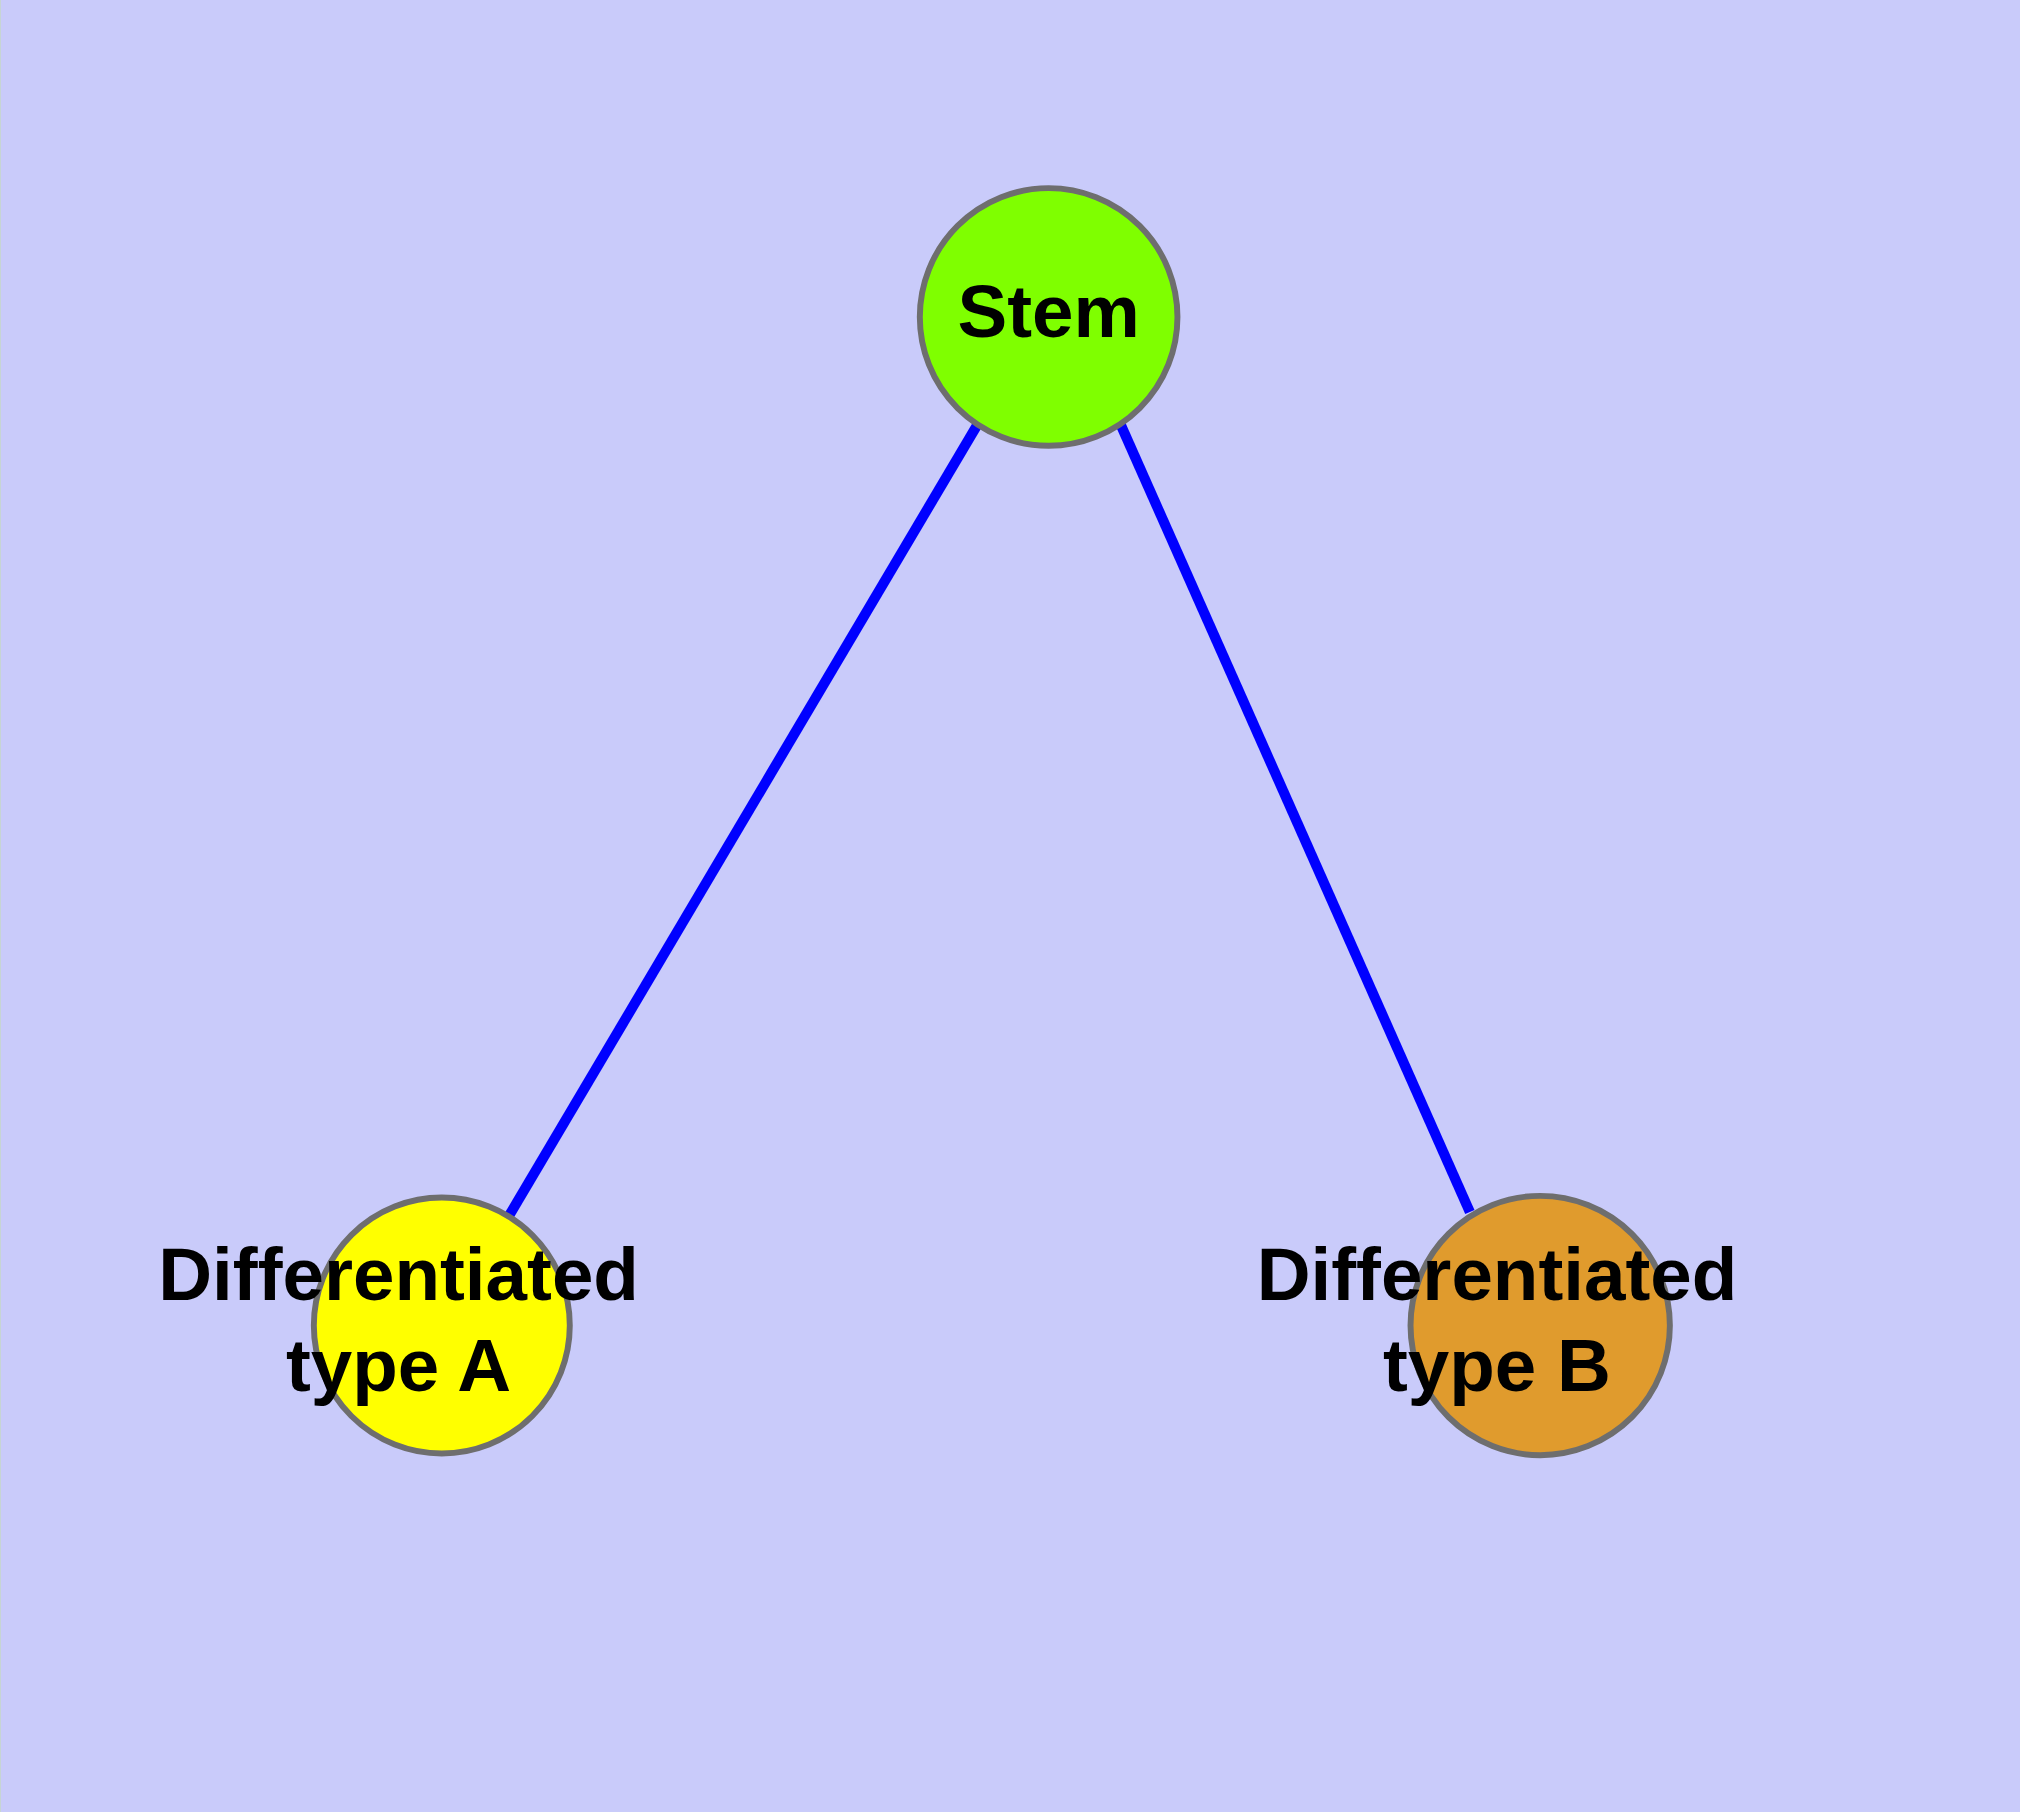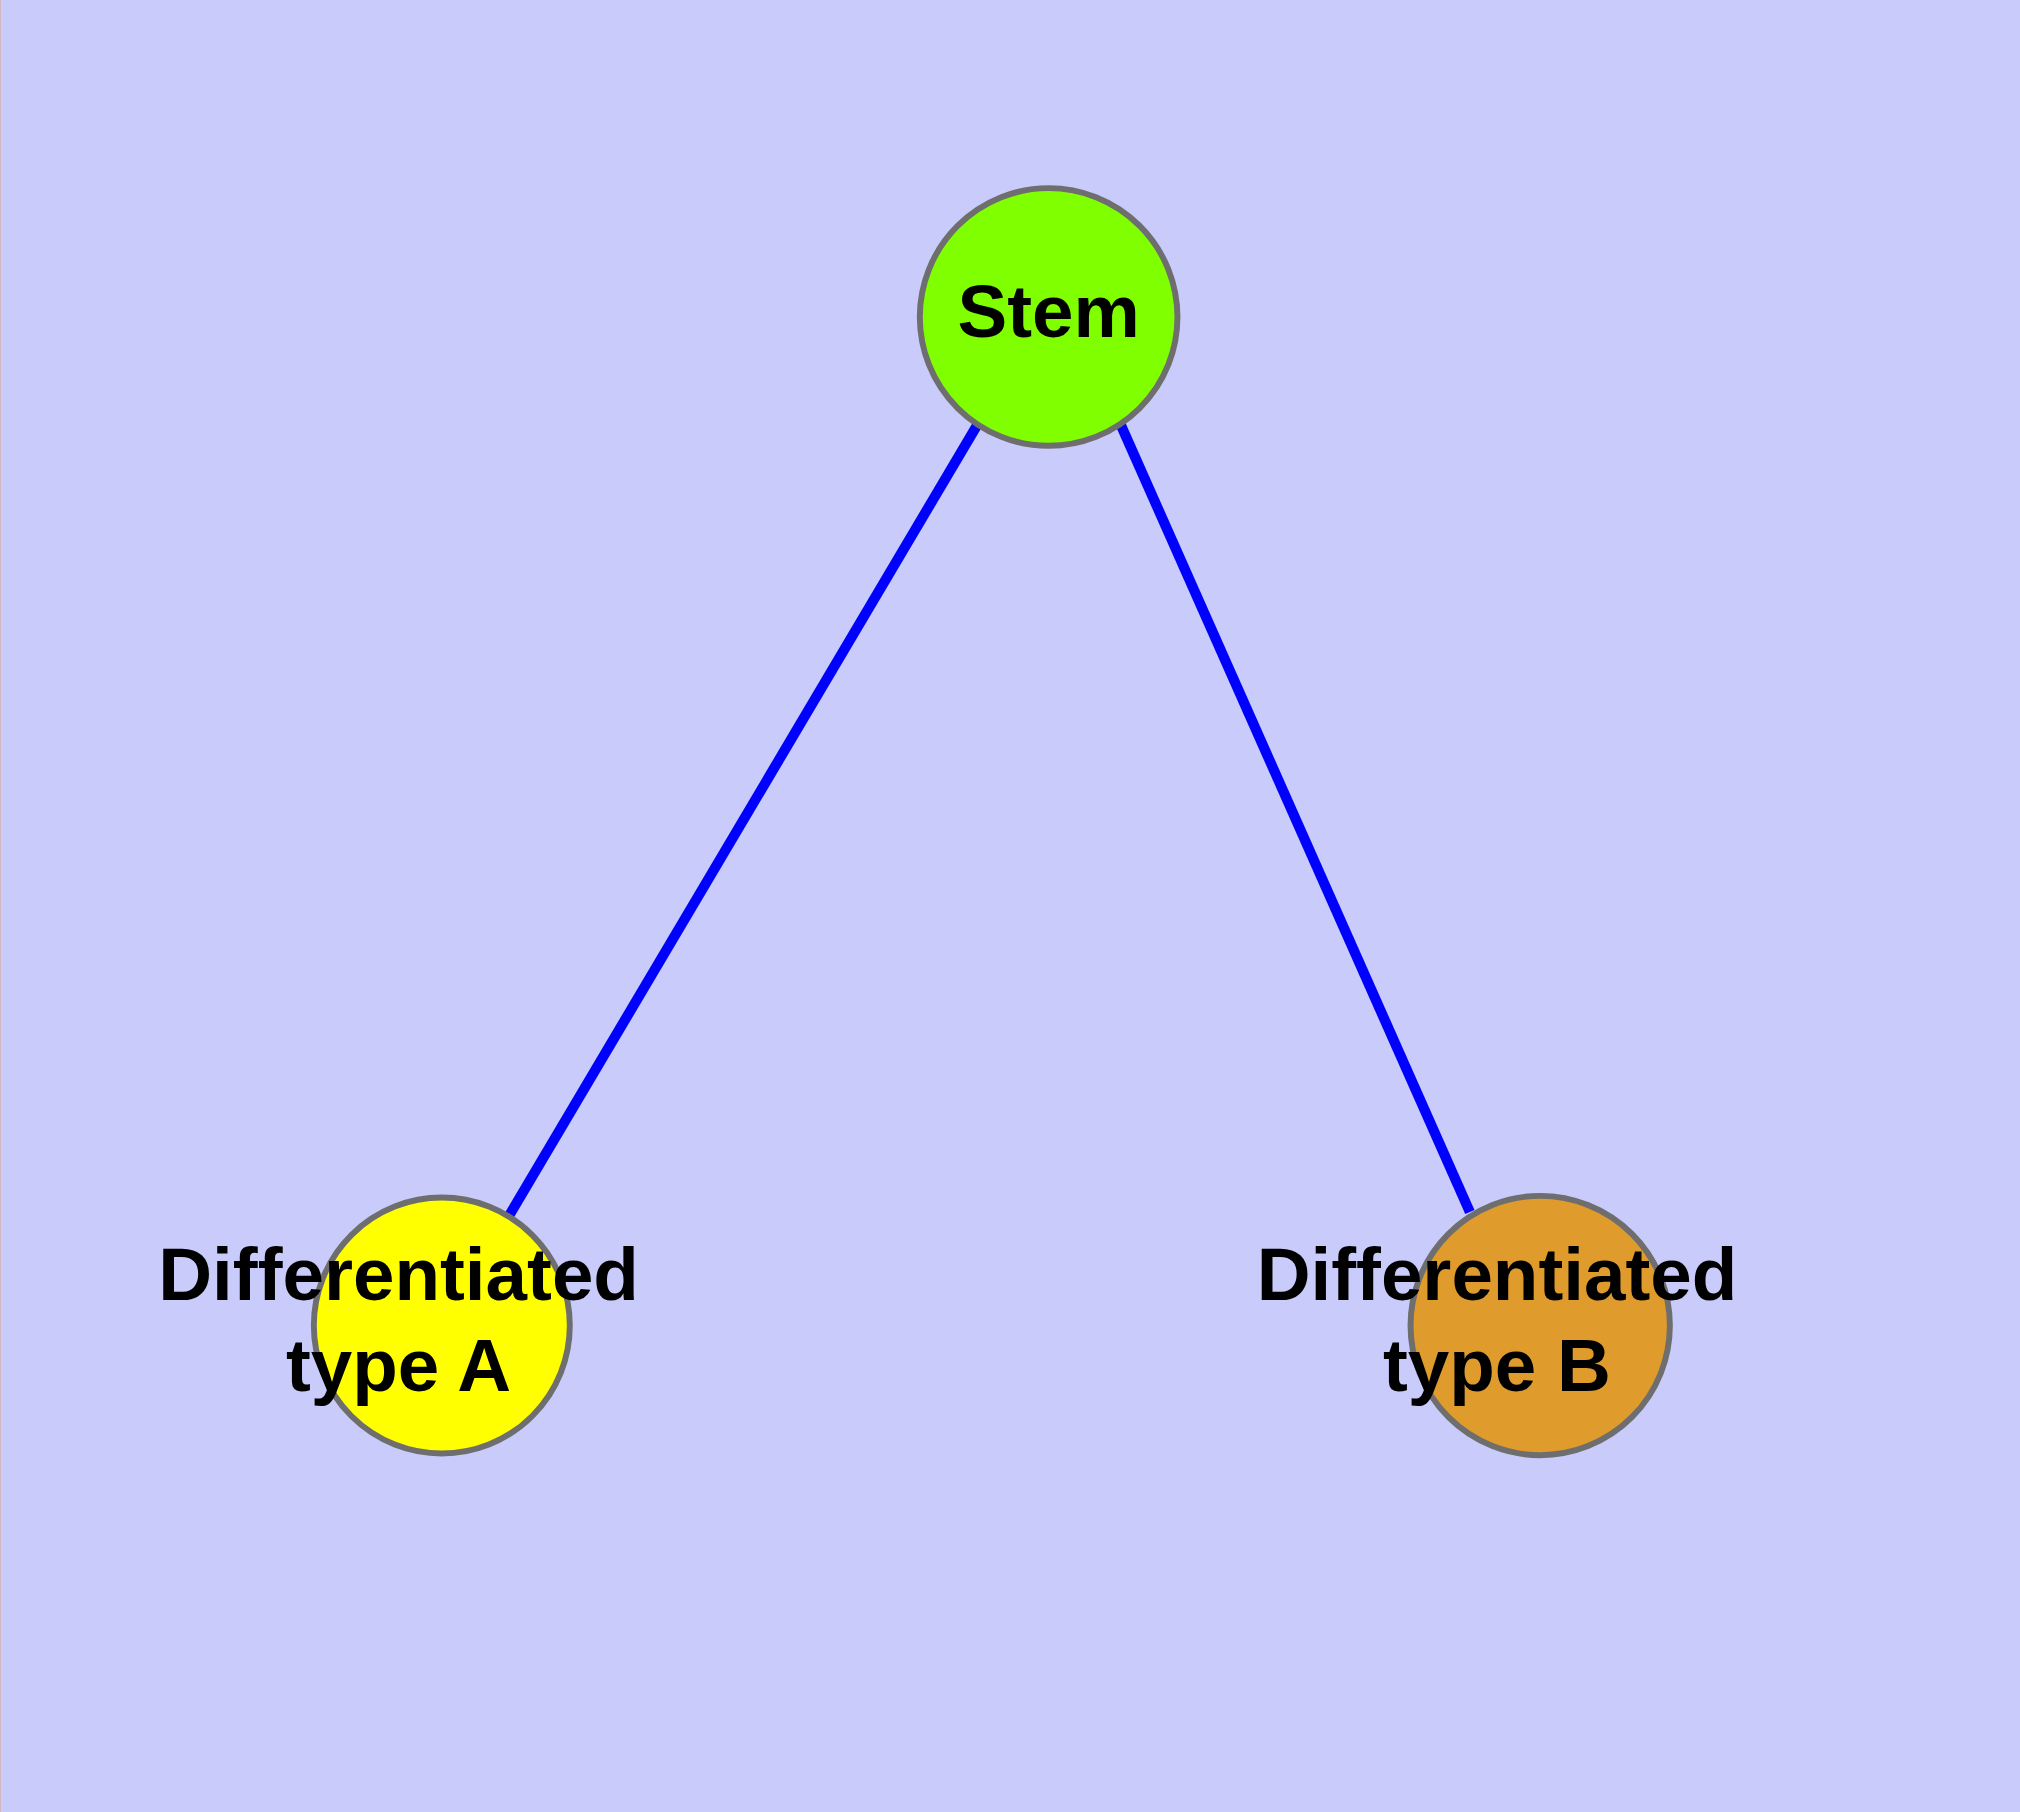--- a/index.html
+++ b/index.html
@@ -28,21 +28,21 @@
     fill: #000000;
     text-anchor: middle;
     dominant-baseline: middle;
     paint-order: normal;
     white-space: pre;
   }
 </style>
 </head>
 <body>
 
-<div id="graph-canvas" style="width: 2021px; height: 1812px; background: #f97316;">
+<div id="graph-canvas" style="width: 2021px; height: 1812px; background: #bef264;">
   <svg id="graph-svg" viewBox="0 0 2384 2138" xmlns="http://www.w3.org/2000/svg" style="width: 2021px; height: 1812px;">
       <rect x="0" y="0" width="2384" height="2138" fill="#c9cbfa"></rect>
       <g>
         <line x1="1153" y1="501" x2="600" y2="1435" stroke="#0000ff" stroke-width="12" stroke-linecap="butt"></line>
         <line x1="1322" y1="501" x2="1734" y2="1430" stroke="#0000ff" stroke-width="12" stroke-linecap="butt"></line>
       </g>
       <g>
         <circle cx="1237" cy="374" r="152" fill="#7fff00" stroke="#6e6e6e" stroke-width="7"></circle>
         <circle cx="521" cy="1564" r="151" fill="#ffff00" stroke="#6e6e6e" stroke-width="7"></circle>
         <circle cx="1817" cy="1564" r="153" fill="#e09b2d" stroke="#6e6e6e" stroke-width="7"></circle>

